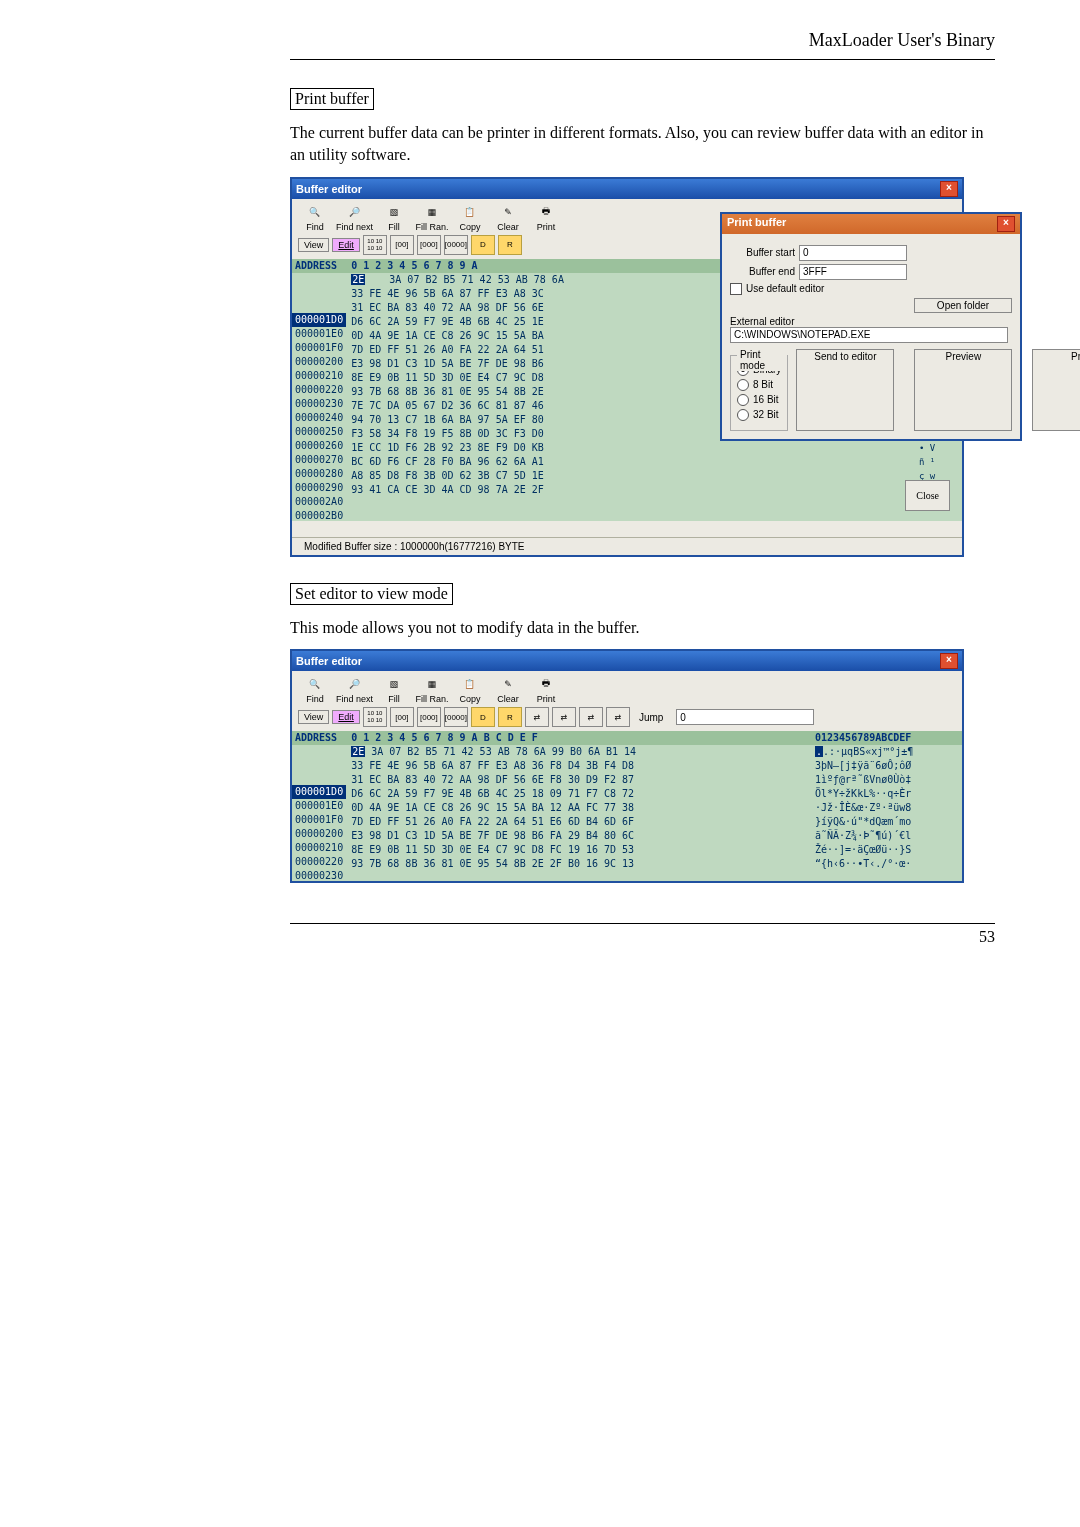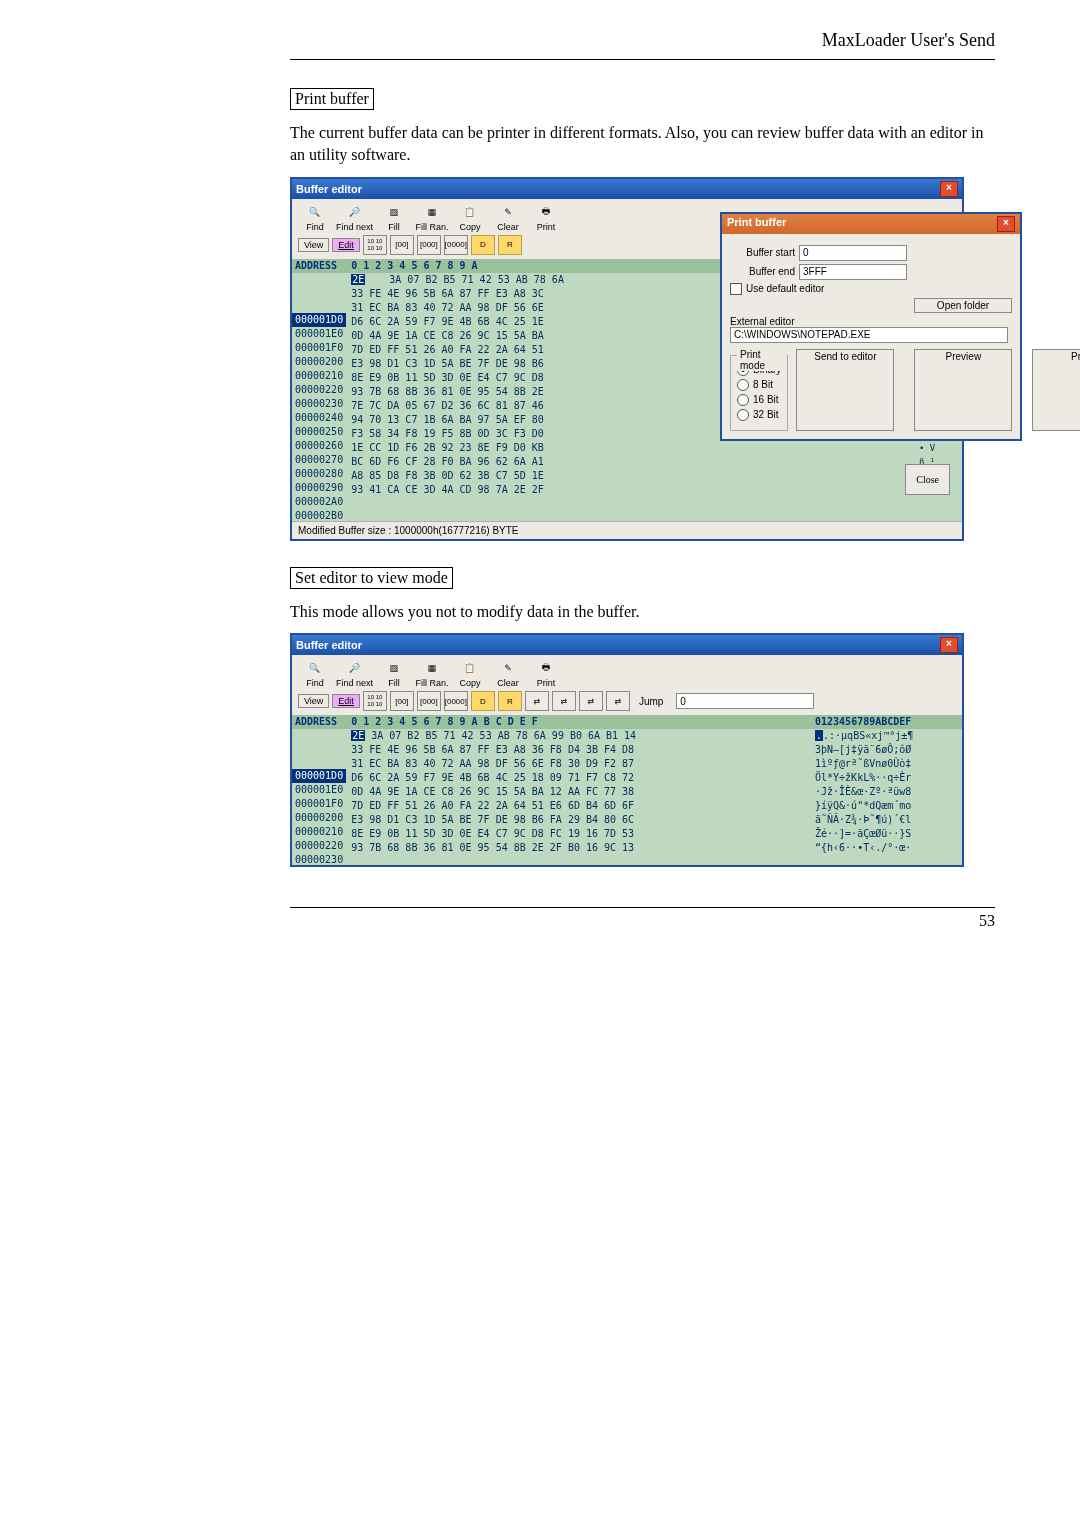--- a/index.html
+++ b/index.html
@@ -34,21 +34,21 @@
 .hdrh { background:#9bc19c; color:#00307a; font-weight:bold; padding:0 5px; }
 .hexcol { flex:1; }
 .hexrow { padding:0 5px; white-space:pre; }
 .hexrow .hi { background:#003078; color:#fff; padding:0 1px; }
 .asccol { width:150px; border-left:0; }
 .aschdr { background:#9bc19c; color:#00307a; font-weight:bold; padding:0 3px; white-space:pre; }
 .ascrow { padding:0 3px; white-space:pre; overflow:hidden; }
 .ascrow .hi { background:#003078; color:#fff; padding:0 1px; }
 .closerow { display:flex; justify-content:flex-end; padding:2px 4px 4px 0; }
 .closebtn2 { border:1px solid #888; background:#eceae3; padding:9px 10px; font-size:10px; }
-.status { padding:3px 6px; font-size:10px; border-top:1px solid #b0b0a0; }
+.status { padding:3px 12px; font-size:10px; border-top:1px solid #b0b0a0;margin-top:16px; }
 
 .dialog { position:absolute; left:430px; top:35px; width:298px; border:2px solid #2050a0; background:#eceae3; font-family:Tahoma,Arial,sans-serif; }
 .dlgtitle { background:linear-gradient(#e08040,#d0682a); color:#fff; padding:2px 5px; font-size:11px; font-weight:bold; display:flex; justify-content:space-between; }
 .dlgbody { padding:8px; font-size:10px; }
 .frow { display:flex; align-items:center; gap:4px; margin:3px 0; }
 .flbl { width:65px; text-align:right; }
 .finp { background:#fff; border:1px solid #888; height:14px; width:100px; padding:0 3px; font-size:10px; }
 .dlgbtn { border:1px solid #888; background:#eceae3; padding:1px 0; width:96px; font-size:10px; text-align:center; }
 .chk { width:10px; height:10px; border:1px solid #555; background:#fff; display:inline-block; }
 .group { border:1px solid #aaa; padding:5px 6px 6px 6px; margin-top:6px; position:relative; }
@@ -61,21 +61,21 @@
 
 .win1wrap { position:relative; width:670px; }
 .sidecol { position:absolute; right:3px; top:82px; width:36px; font-family:Consolas,monospace; font-size:9px; color:#003060; background:#bfd9c0; height:262px; padding:0 2px; line-height:14px; }
 .sidehdr{ background:#9bc19c; color:#00307a; font-weight:bold;}
 .pagefoot { margin-top:40px; border-top:1px solid #000; text-align:right; padding-top:4px; font-size:16px; }
 </style>
 </head>
 <body>
 
 <div class="page">
-  <div class="header">MaxLoader User's Send</div>
+  <div class="header">MaxLoader User's Binary</div>
   <hr class="hd">
   <span class="box-label">Print buffer</span>
   <p class="body">The current buffer data can be printer in different formats. Also, you can review buffer data with an editor in an utility software.</p>
 
   
   <div class="win1wrap">
     <div class="win">
       <div class="titlebar">
         <span>Buffer editor</span>
         <span class="closebtn">×</span>

